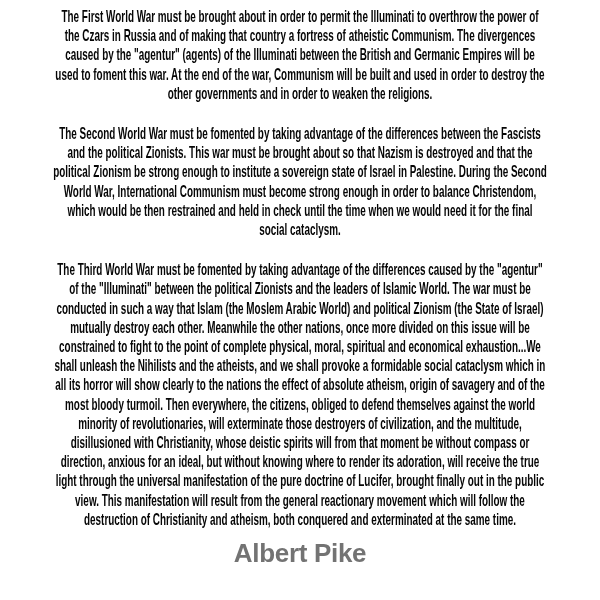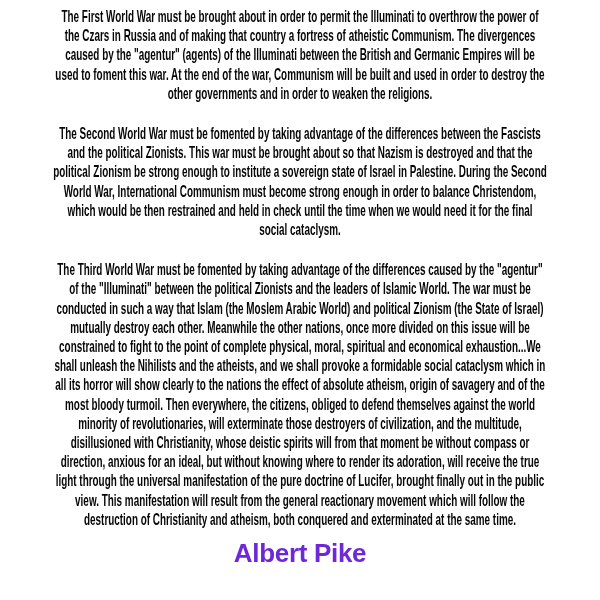--- a/index.html
+++ b/index.html
@@ -45,21 +45,21 @@
     top: 538px;
     left: 0;
     width: 600px;
     display: flex;
     justify-content: center;
     align-items: baseline;
     gap: 16px;
     font-weight: bold;
     font-size: 26px;
     letter-spacing: -0.3px;
-    color: #6d28d9;
+    color: #737373;
   }
 </style>
 </head>
 <body>
 
 <div class="page">
 
   <div class="body-text">
     <div class="para">
         <div class="line">The First World War must be brought about in order to permit the Illuminati to overthrow the power of</div>

